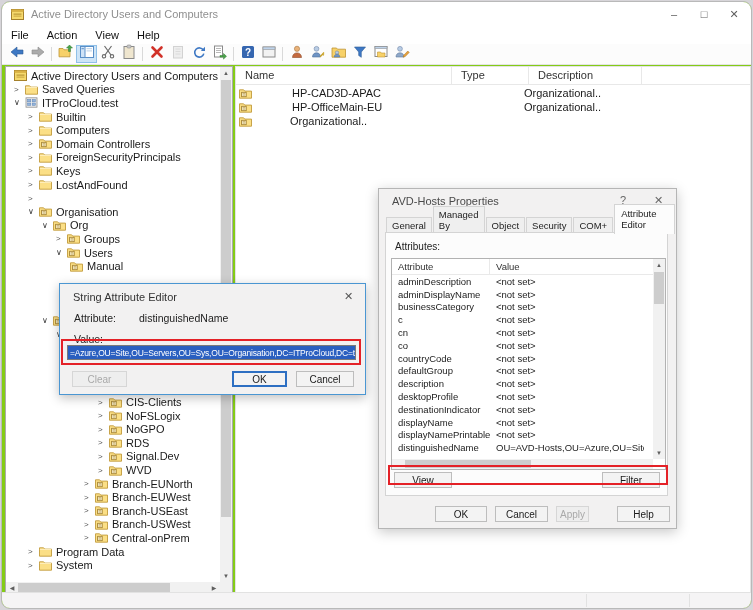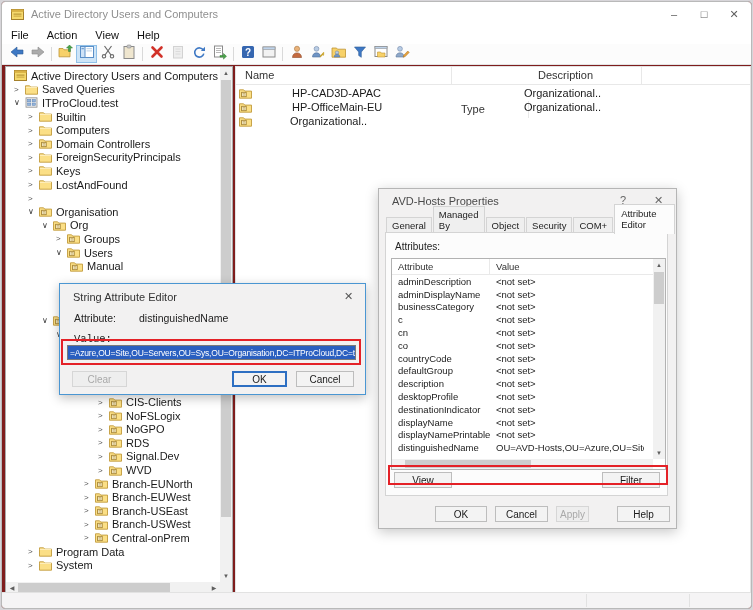--- a/index.html
+++ b/index.html
@@ -1,19 +1,19 @@
 <!DOCTYPE html>
 <html><head>
 <meta charset="utf-8">
 <style>
   html,body{margin:0;padding:0}
   body{width:753px;height:610px;background:#d7d5d9;position:relative;overflow:hidden;
        font-family:"Liberation Sans",sans-serif;color:#1a1a1a;}
-  .win{position:absolute;left:1px;top:1px;width:749px;height:606px;background:#7f1d1d;
-       border:1px solid #b9b9b9;border-radius:4px;overflow:hidden;}
+  .win{position:absolute;left:1px;top:1px;width:749px;height:606px;background:#84cc16;
+       border:1px solid #b9b9b9;border-radius:9px;overflow:hidden;}
   
   .titlebar{position:absolute;left:0;top:0;right:0;height:24px;background:#fff;display:flex;align-items:center;}
   .title-icon{margin-left:9px;display:flex;}
   .title-text{margin-left:7px;font-size:11px;color:#8f8f8f;}
   .win-controls{position:absolute;right:2px;top:0;height:24px;display:flex;}
   .wc{width:30px;text-align:center;line-height:24px;color:#5f5f5f;font-size:11px;}
   
   .menubar{position:absolute;left:0;top:24px;right:0;height:18px;display:flex;align-items:center;background:#fff;}
   .menu-item{padding:0 9px;font-size:11px;color:#111;}
   
@@ -34,21 +34,21 @@
   .tsel.selected{background:#d2d2d2;}
   .tlabel{padding:0 2px;}
   
   .sb{background:#f1f1f1;position:absolute;}
   .sb-arrow{position:absolute;color:#5f5f5f;font-size:6px;line-height:12px;width:12px;text-align:center;}
   .sb-thumb{position:absolute;background:#cdcdcd;}
   .tree-vsb{right:0;top:0;width:12px;bottom:12px;}
   .tree-hsb{left:0;bottom:0;height:12px;right:12px;}
   .tree-corner{right:0;bottom:0;width:12px;height:12px;background:#f1f1f1;position:absolute;}
   .right-panel{position:absolute;left:233px;top:64px;width:514px;height:527px;background:#fff;border:1px solid #e3e3e3;}
-  .lv-header{display:flex;height:17px;border-bottom:1px solid #e8e8e8;font-size:11px;color:#333;align-items:flex-start;}
+  .lv-header{display:flex;height:17px;border-bottom:1px solid #e8e8e8;font-size:11px;color:#333;align-items:flex-end;}
   .lv-col{border-right:1px solid #e8e8e8;height:17px;line-height:17px;padding-left:9px;box-sizing:border-box;flex:none;}
   .lv-row{display:flex;align-items:flex-end;height:14px;font-size:11px;gap:36px;}
   .lv-row .ticon{margin-left:3px;}
   .lv-name{padding-left:2px;width:196px;flex:none;white-space:nowrap;overflow:hidden;}
   .lv-type{width:77px;flex:none;white-space:nowrap;overflow:hidden;}
   .lv-desc{width:113px;flex:none;}
   
   .btn{position:absolute;background:#f3f3f3;border:1px solid #bdbdbd;font-size:10px;color:#1a1a1a;
        display:flex;align-items:center;justify-content:center;box-sizing:border-box;}
   .btn.default{border:1px solid #2d6fc2;box-shadow:inset 0 0 0 1px #2d6fc2;}
@@ -814,21 +814,21 @@
     <div class="btn" style="left:116px;top:317px;width:53px;height:16px;">Cancel</div>
     <div class="btn disabled" style="left:177px;top:317px;width:33px;height:16px;">Apply</div>
     <div class="btn" style="left:238px;top:317px;width:53px;height:16px;">Help</div>
   </div>
 
   <div class="sedit">
     <span class="sedit-title">String Attribute Editor</span>
     <span class="sedit-close">✕</span>
     <span class="sedit-lbl" style="left:14px;top:28px;">Attribute:</span>
     <span class="sedit-lbl" style="left:79px;top:28px;">distinguishedName</span>
-    <span class="sedit-lbl" style="left:14px;top:49px;font-family:Liberation Mono, monospace;">Value:</span>
+    <span class="sedit-lbl" style="left:14px;top:49px;">Value:</span>
     <div class="sedit-field">=Azure,OU=Site,OU=Servers,OU=Sys,OU=Organisation,DC=ITProCloud,DC=test</div>
     <div class="red-box" style="left:1px;top:55px;width:296px;height:22px;"></div>
     <div class="btn disabled" style="left:12px;top:87px;width:55px;height:16px;">Clear</div>
     <div class="btn default" style="left:172px;top:87px;width:55px;height:16px;">OK</div>
     <div class="btn" style="left:236px;top:87px;width:58px;height:16px;">Cancel</div>
   </div>
 
   <div class="statusbar">
     <div class="status-div" style="left:584px;"></div>
     <div class="status-div" style="left:687px;"></div>

